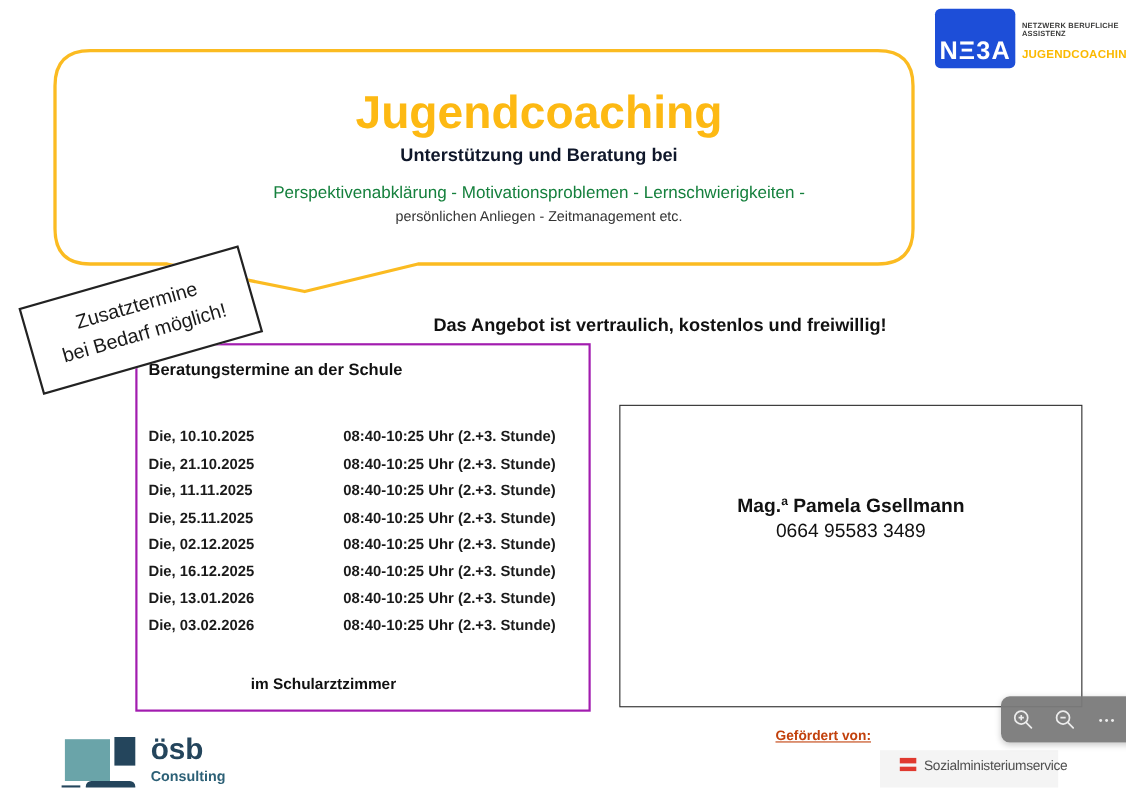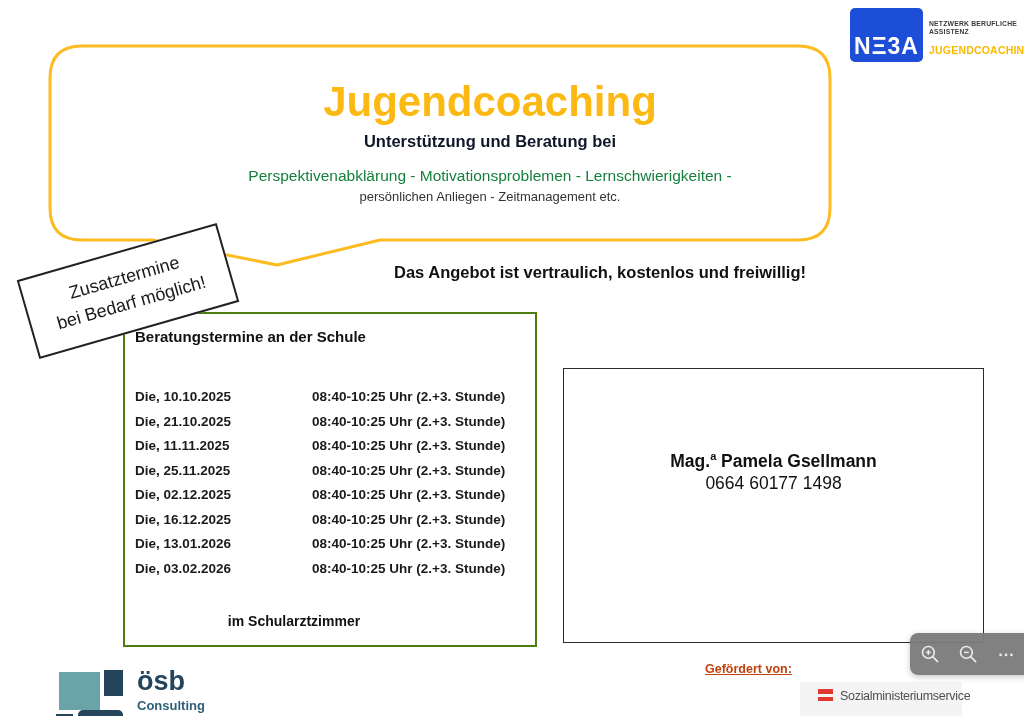--- a/index.html
+++ b/index.html
@@ -23,24 +23,24 @@
   .bubble-body2{position:absolute;left:0;width:100%;top:189px;font-size:13px;color:#333;}
   .bubble-text>div{left:50px;width:780px;}
 
   
   .note{position:absolute;left:24px;top:250px;width:204px;height:78px;background:#fff;border:2px solid #222;
         transform:rotate(-16deg);display:flex;flex-direction:column;align-items:center;justify-content:center;
         z-index:3;gap:4px;}
   .note div{font-size:18px;color:#1a1a1a;line-height:1.2;}
 
   
-  .statement{position:absolute;left:340px;top:263px;width:520px;text-align:center;font-size:16.5px;font-weight:bold;color:#111;z-index:2;}
-
-  
-  .appt-box{position:absolute;left:123px;top:312px;width:414px;height:335px;border:2px solid #4d7c0f;box-sizing:border-box;background:#fff;z-index:2;}
+  .statement{position:absolute;left:340px;top:287px;width:520px;text-align:center;font-size:16.5px;font-weight:bold;color:#111;z-index:2;}
+
+  
+  .appt-box{position:absolute;left:123px;top:312px;width:414px;height:335px;border:2px solid #a21caf;box-sizing:border-box;background:#fff;z-index:2;}
   .appt-title{position:absolute;left:10px;top:14px;font-size:15px;font-weight:bold;color:#111;}
   .appt-rows{position:absolute;left:10px;top:76px;right:6px;display:flex;flex-direction:column;gap:10.5px;}
   .appt-row{display:flex;font-size:13.5px;font-weight:bold;color:#1a1a1a;line-height:14px;}
   .appt-date{width:177px;flex:none;}
   .appt-location{position:absolute;left:62px;top:299px;width:214px;text-align:center;font-size:14px;font-weight:bold;color:#111;}
 
   
   .contact-box{position:absolute;left:550px;top:368px;width:421px;height:275px;border:1.5px solid #2b2b2b;box-sizing:border-box;background:#fff;z-index:2;margin-left:13px;}
   .contact-lines{position:absolute;left:0;right:0;top:76px;text-align:center;color:#111;}
   .contact-name{font-size:17.5px;font-weight:bold;line-height:22.5px;}
@@ -141,21 +141,21 @@
         <span class="appt-date">Die, 03.02.2026</span>
         <span class="appt-time">08:40-10:25 Uhr (2.+3. Stunde)</span>
       </div>
     </div>
     <div class="appt-location">im Schularztzimmer</div>
   </div>
 
   <div class="contact-box">
     <div class="contact-lines">
       <div class="contact-name"><span>Mag.</span><sup>a</sup><span> Pamela Gsellmann</span></div>
-      <div class="contact-phone">0664 60177 1498</div>
+      <div class="contact-phone">0664 95583 3489</div>
     </div>
   </div>
 
   <div class="oesb">
     <div class="oesb-squares">
       <div class="sq-teal"></div>
       <div class="sq-tall"></div>
       <div class="sq-small"></div>
       <div class="sq-round"></div>
     </div>

